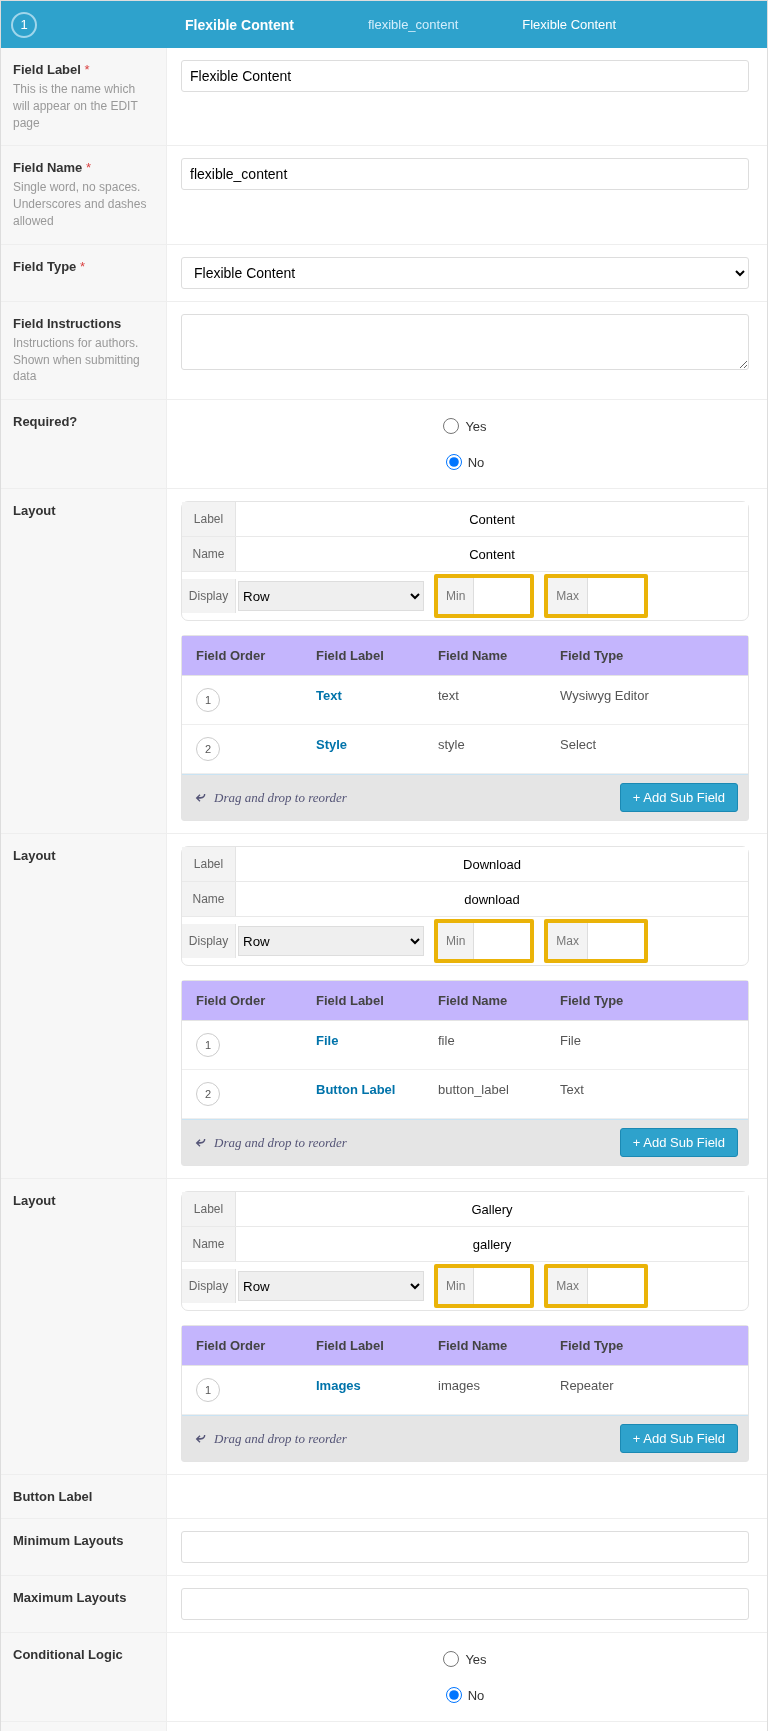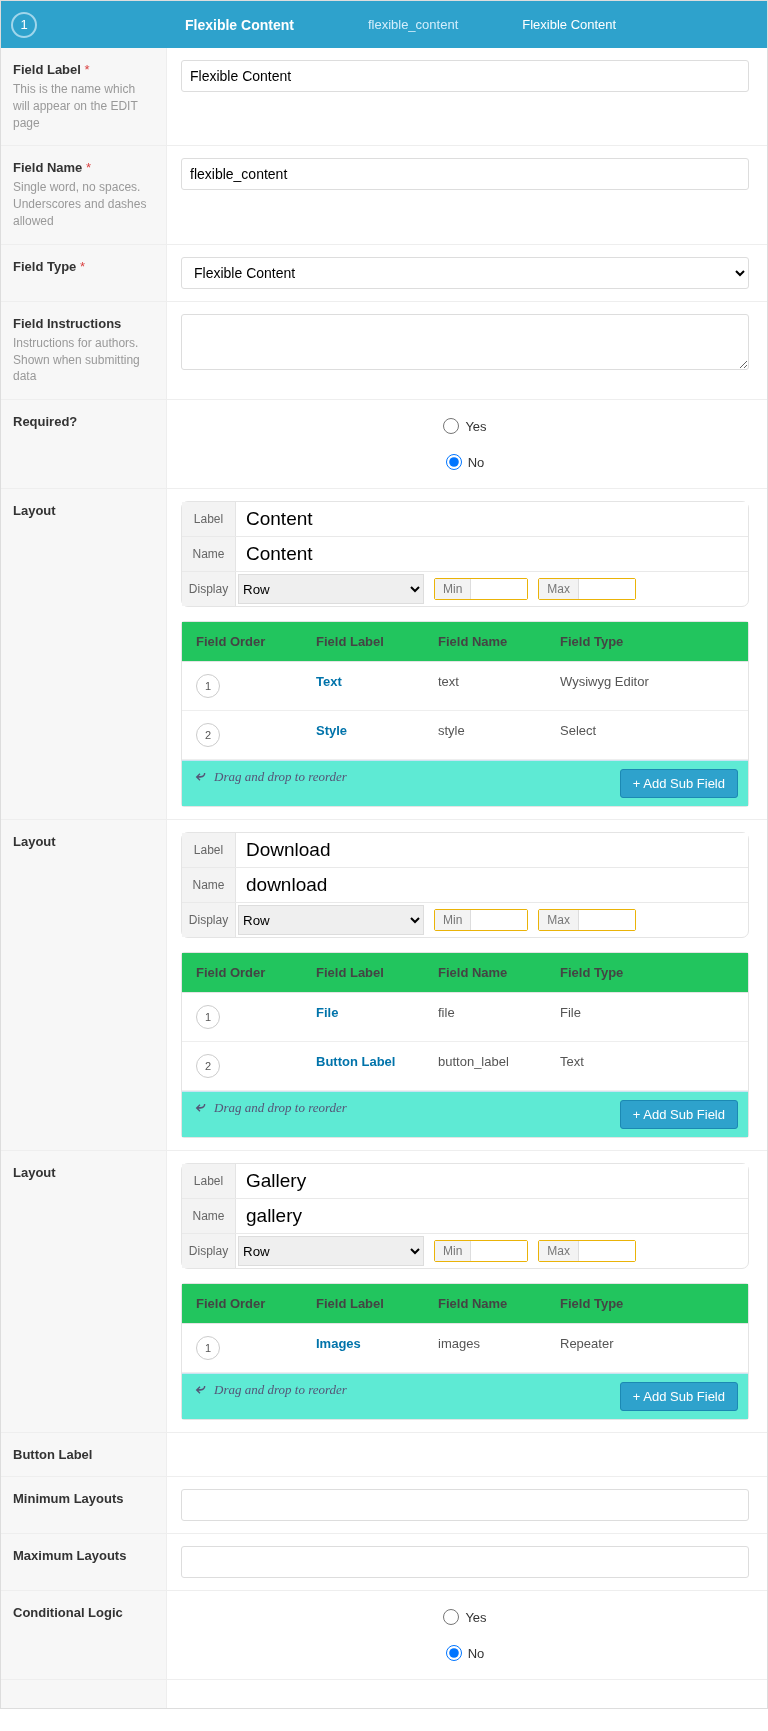--- a/index.html
+++ b/index.html
@@ -30,40 +30,40 @@
   .layout-meta { display: flex; align-items: center; border-bottom: 1px solid #e9e9e9; }
   .layout-meta.last { border-bottom: none; }
   .meta-label {
     width: 54px; height: 34px; background: #f3f3f3; border: 1px solid #e4e4e4;
     border-top: none; border-left: none; border-bottom: none;
     display: flex; align-items: center; justify-content: center;
     font-size: 12px; color: #666;
   }
   .meta-input { flex: 1; }
   .meta-input input, .meta-input select {
-    width: 100%; height: 34px; border: none; padding: 0 10px; font-size: 19px;
+    width: 100%; height: 34px; border: none; padding: 0 10px; font-size: 13px; text-align: center;
   }
   .layout-meta .dim-group { display: flex; gap: 10px; padding-left: 10px; }
-  .dim { display: flex; align-items: center; border: 1px solid #eab308; border-radius: 2px; height: 22px; margin: 2px 0; }
+  .dim { display: flex; align-items: center; border: 4px solid #eab308; border-radius: 2px; height: 44px; margin: 2px 0; }
   .dim-l { background: #f3f3f3; color: #777; font-size: 12px; padding: 0 8px; height: 100%; display: flex; align-items: center; border-right: 1px solid #ddd; }
   .dim-i { width: 56px; border: none; height: 100%; padding: 0 6px; }
   .layout-tbl { margin-top: 14px; border: 1px solid #e4e4e4; border-radius: 3px; }
   .tbl-head, .tbl-row { display: flex; }
-  .tbl-head { background: #22c55e; border-bottom: 1px solid #e4e4e4; }
+  .tbl-head { background: #c4b5fd; border-bottom: 1px solid #e4e4e4; }
   .tbl-head > div, .tbl-row > div { padding: 12px 14px; font-size: 13px; }
   .tbl-head > div { font-weight: 600; color: #444; }
   .c-order { width: 120px; }
   .c-label { width: 122px; }
   .c-name { width: 122px; }
   .c-type { flex: 1; }
   .tbl-row { border-bottom: 1px solid #eee; }
   .tbl-row .num { width: 24px; height: 24px; border: 1px solid #ccc; border-radius: 50%; display: inline-flex; align-items: center; justify-content: center; font-size: 11px; color: #555; }
   .tbl-row .link { color: #0073aa; font-weight: 600; }
   .tbl-row .muted { color: #555; }
-  .tbl-foot { background: #5eead4; display: flex; align-items: flex-start; justify-content: space-between; padding: 8px 10px; border-top: 1px solid #c9e3f3;}
+  .tbl-foot { background: #e5e5e5; display: flex; align-items: center; justify-content: space-between; padding: 8px 10px; border-top: 1px solid #c9e3f3;}
   .tbl-foot .hint { color: #557; font-style: italic; font-family: "Comic Sans MS", cursive; font-size: 13px; display: flex; align-items: center; gap: 6px; }
   .tbl-foot .hint svg { width: 16px; height: 16px; }
   .btn-add { background: #2ea2cc; color: #fff; border: 1px solid #1b89b3; border-radius: 3px; padding: 6px 12px; font-size: 13px; cursor: pointer; }
   .btn-plain { background: #fff; border: 1px solid #ccc; border-radius: 3px; padding: 6px 14px; font-size: 13px; cursor: pointer; }
   input[type=radio] { width: 16px; height: 16px; }
   .display-row { display: flex; align-items: center; }
   .display-row .meta-label { border-bottom: none; }
   .display-row select { width: 186px; height: 30px; border: 1px solid #ddd; margin-left: 0; }
   .display-row .sel-wrap { border: none; padding-left: 2px; }
 </style>

